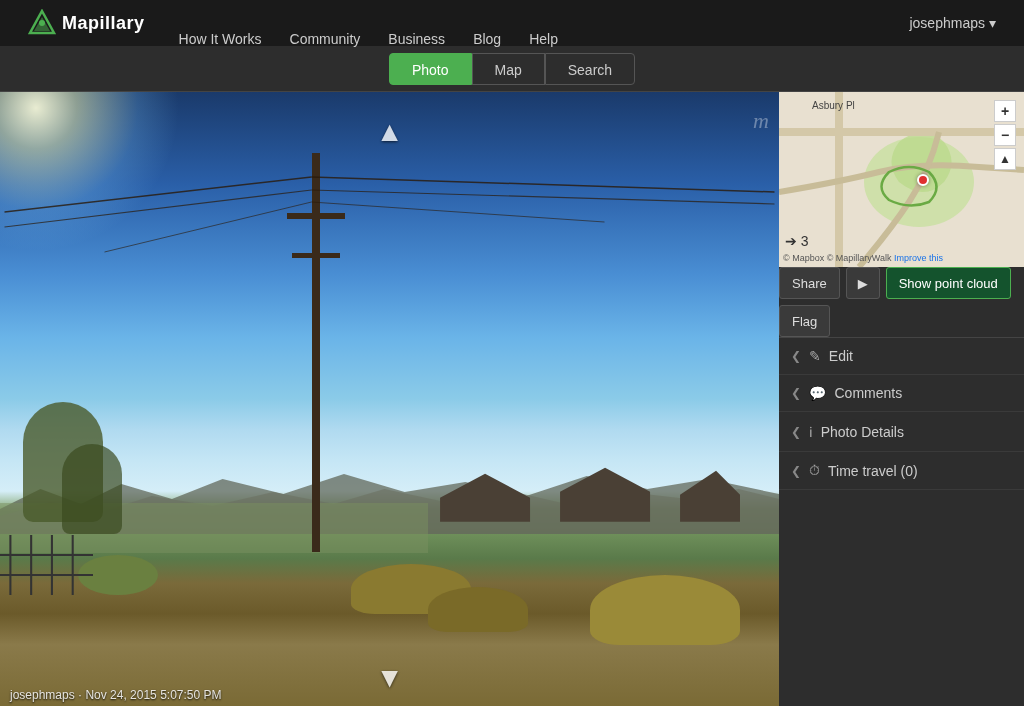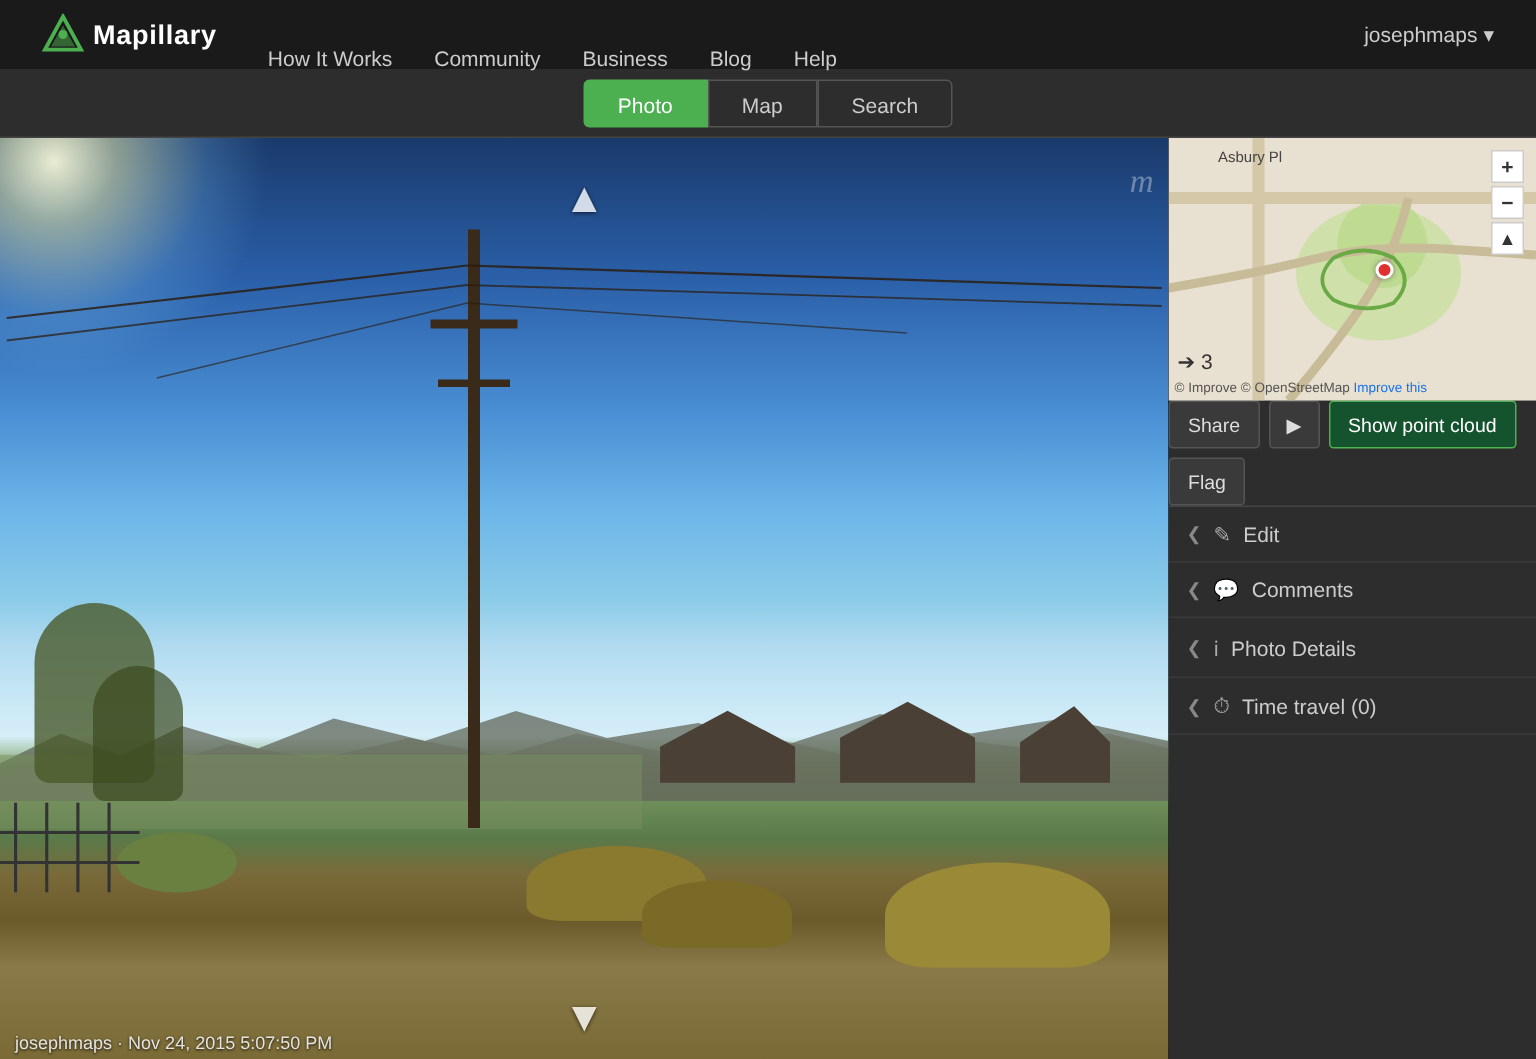--- a/index.html
+++ b/index.html
@@ -573,21 +573,21 @@
 
       <div class="map-label" style="font-size:10px;color:#444;position:absolute;top:8px;left:21px;margin-left:12px;">Asbury Pl</div>
 
       <div class="map-zoom-controls">
         <div class="map-zoom-btn">+</div>
         <div class="map-zoom-btn">−</div>
       </div>
       <div class="map-compass">▲</div>
 
       <div class="map-attribution">
-        <span>© Improve © OpenStreetMap</span>
+        <span>© Mapbox © MapillaryWalk</span>
         <span class="map-improve-link">Improve this</span>
       </div>
 
       <div class="map-navigate" style="bottom:18px;left:6px;">
         <span>➔</span>
         <span>3</span>
       </div>
     </div>
 
     <div id="action-buttons">

